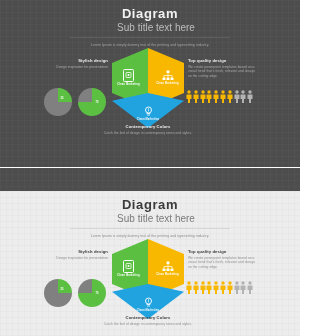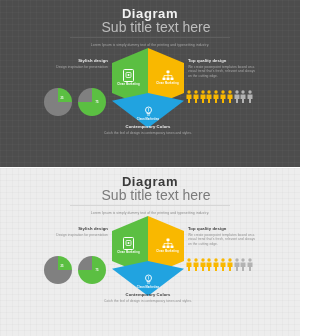--- a/index.html
+++ b/index.html
@@ -3,21 +3,21 @@
 <meta charset="utf-8">
 <style>
   html,body{margin:0;padding:0;}
   body{
     width:300px;height:336px;overflow:hidden;
     font-family:"Liberation Sans", sans-serif;
     background:#ffffff;
   }
   .panel{
     position:relative;
-    width:300px;height:168px;
+    width:300px;height:191px;
     overflow:hidden;
     box-sizing:border-box;
   }
   .panel.dark{ background:#4d4d4d; }
   .panel.light{ background:#ededed; }
 
   
   .grid{
     position:absolute;inset:0;
     background-image:
@@ -32,21 +32,21 @@
       linear-gradient(to bottom, rgba(0,0,0,.018) 1px, transparent 1px);
   }
 
   
   .header{ position:absolute; left:0; right:0; top:6px; text-align:center; }
   .title{
     font-size:13px; font-weight:bold; letter-spacing:.6px;
     line-height:15px; margin:0;
   }
   .subtitle{
-    font-size:14px; line-height:11px; margin:1px 0 0 12px; font-weight:400;
+    font-size:10px; line-height:11px; margin:1px 0 0 12px; font-weight:400;
   }
   .lead{
     font-size:3.4px; line-height:5px; margin:5px auto 0 auto; width:150px;
     letter-spacing:.1px;
   }
   .rule{
     width:160px;height:1px;margin:4px auto 0 auto;
   }
   .panel.dark .title{ color:#f2f2f2; }
   .panel.dark .subtitle{ color:#bdbdbd; }

